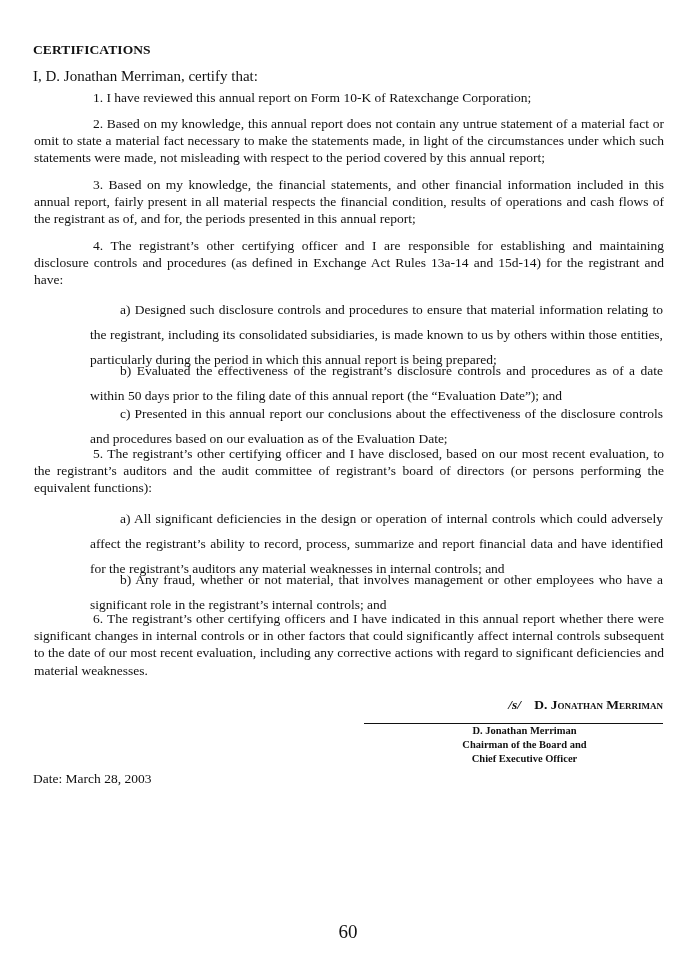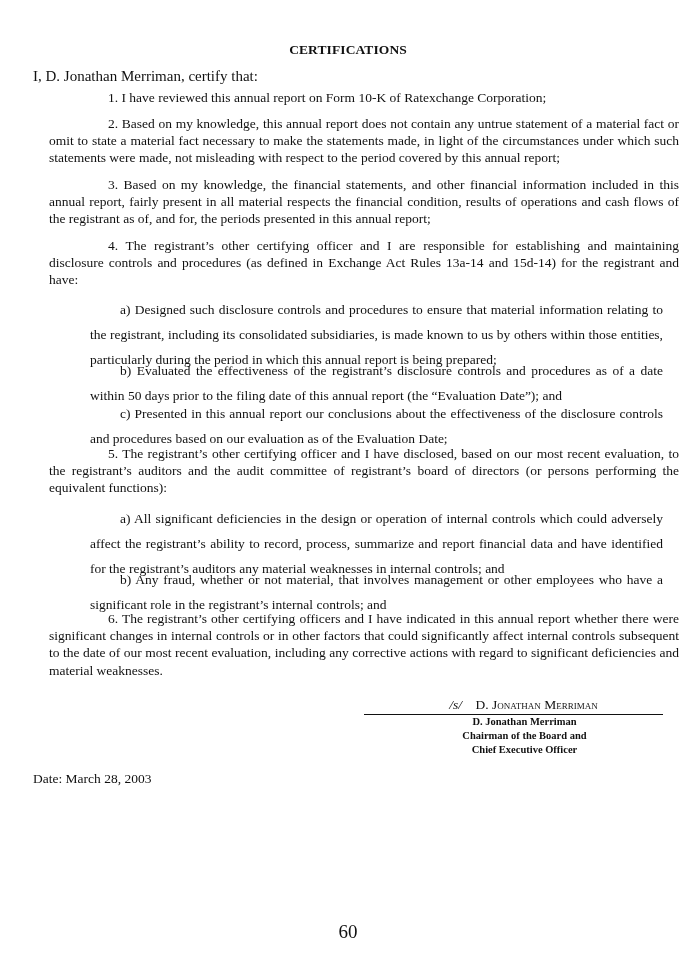--- a/index.html
+++ b/index.html
@@ -19,36 +19,36 @@
     position: absolute;
     left: 33px;
     top: 0;
     width: 630px;
   }
   .title {
     position: absolute;
     top: 42px;
     left: 0;
     width: 630px;
-    text-align: center;
+    text-align: left;
     font-weight: bold;
     font-size: 13.5px;
     letter-spacing: 0.1px;
     font-family: Liberation Serif, serif;
   }
   .intro {
     position: absolute;
     top: 68px;
     left: 0;
     font-size: 15px;
     line-height: 17px;
   }
   .para {
     position: absolute;
-    left: 16px;
+    left: 1px;
     width: 630px;
     font-size: 13.5px;
     line-height: 17.2px;
     text-align: justify;
     text-indent: 59px;
   }
   .sub {
     position: absolute;
     left: 57px;
     width: 573px;
@@ -57,26 +57,27 @@
     text-align: justify;
     text-indent: 30px;
   }
   .sig-block {
     position: absolute;
     left: 364px;
     top: 696px;
     width: 299px;
   }
   .sig-line {
-    text-align: center;
+    text-align: right;
     font-size: 13.5px;
     line-height: 17px;
     padding-left: 20px;
-    padding-bottom: 1px;
+    padding-bottom: 10px;
     border-bottom: 1px solid #111111;
+    font-weight: bold;
   }
   .sig-line .s {
     font-style: italic;
     margin-right: 10px;
   }
   .sig-line .name {
     font-variant: small-caps;
   }
   .sig-sub {
     text-align: center;

